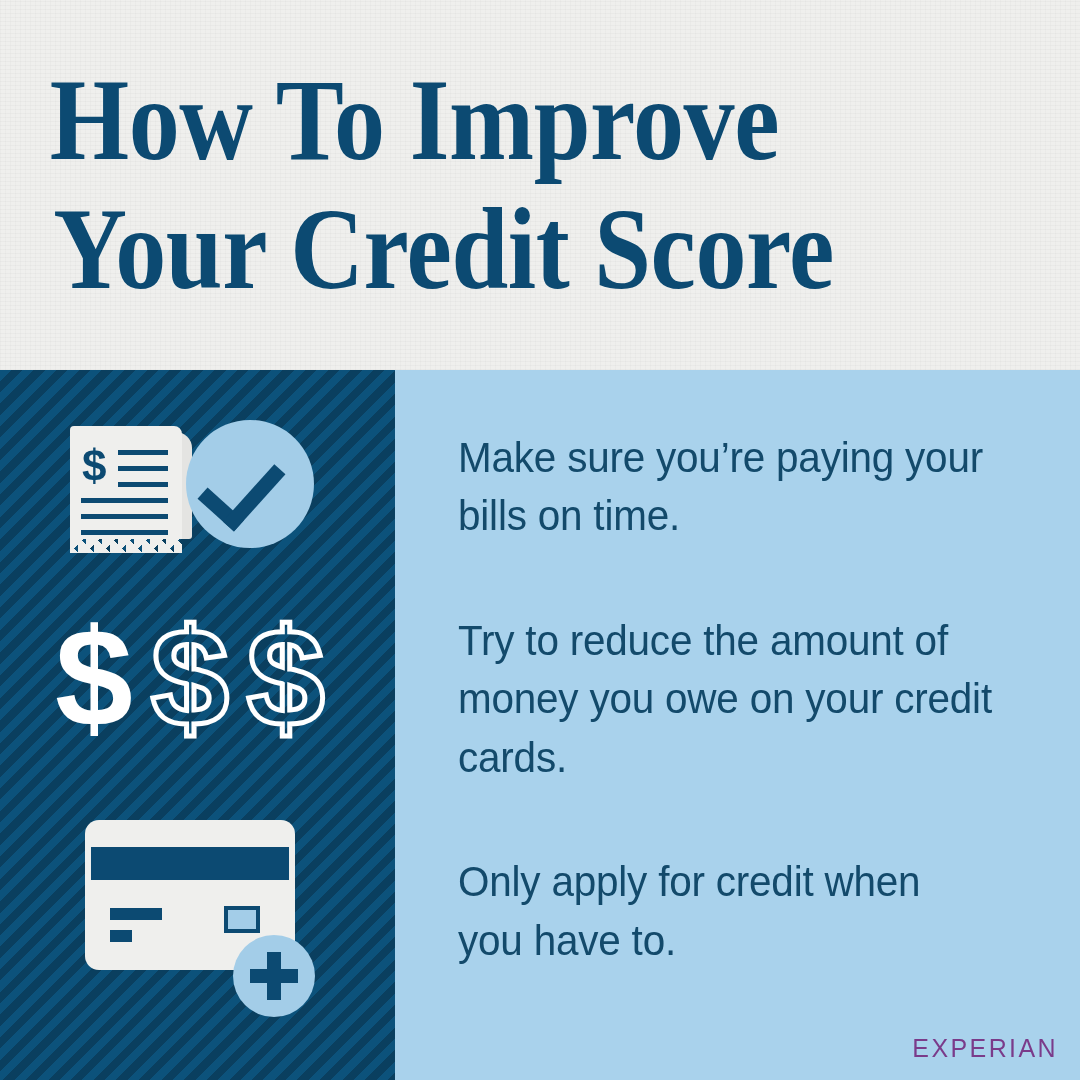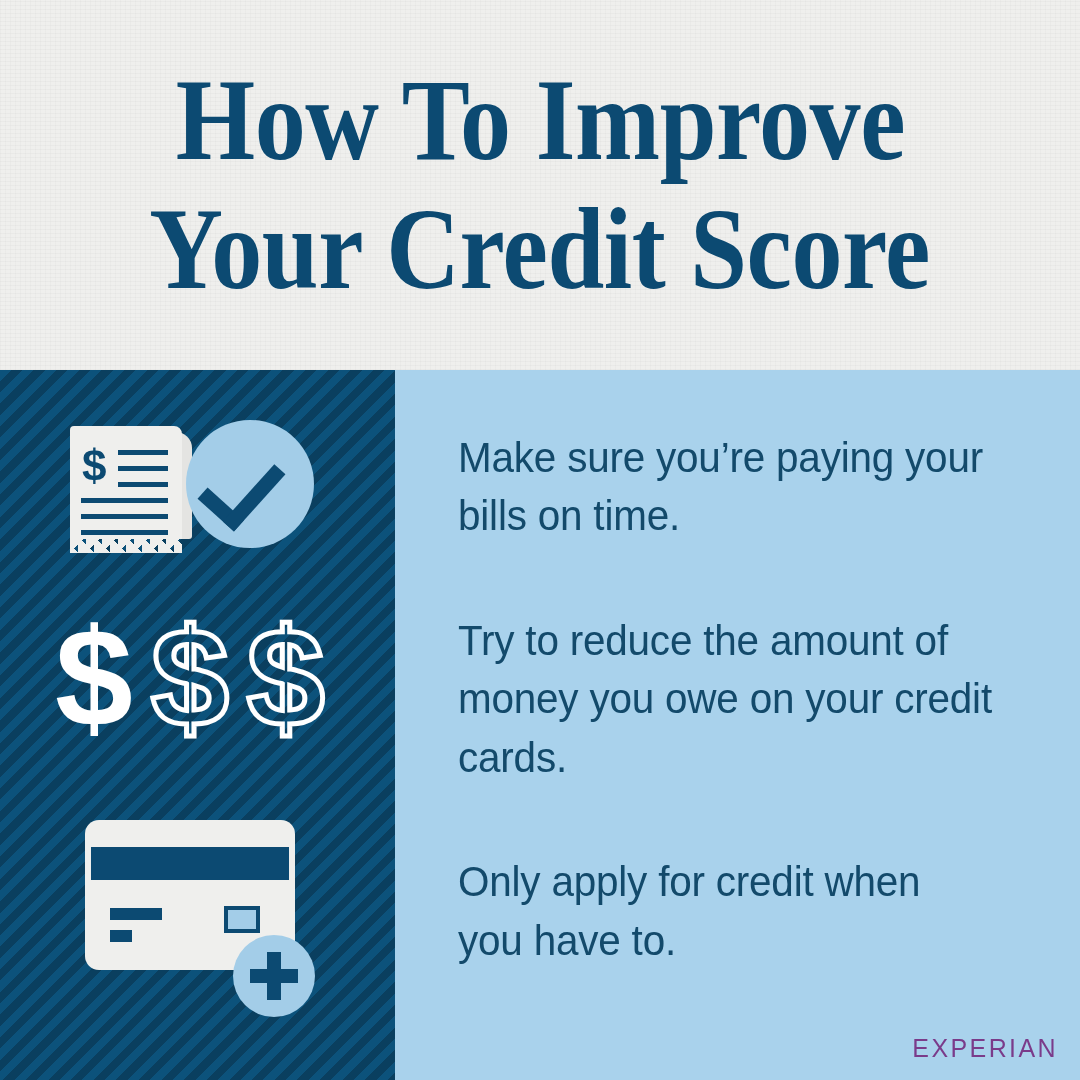--- a/index.html
+++ b/index.html
@@ -29,21 +29,21 @@
     background-color: #EFEFED;
     background-image:
       repeating-linear-gradient(0deg,
         rgba(0,0,0,0.022) 0px, rgba(0,0,0,0.022) 1px,
         rgba(0,0,0,0) 1px, rgba(0,0,0,0) 4px),
       repeating-linear-gradient(90deg,
         rgba(0,0,0,0.018) 0px, rgba(0,0,0,0.018) 1px,
         rgba(0,0,0,0) 1px, rgba(0,0,0,0) 5px);
     display: flex;
     flex-direction: column;
-    align-items: center;
+    align-items: flex-start;
     justify-content: center;
   }
   .title-line {
     color: #0C4A72;
     font-family: "Liberation Serif", "DejaVu Serif", serif;
     font-weight: bold;
     font-size: 116px;
     line-height: 0.99;
     letter-spacing: -0.5px;
     text-align: center;

